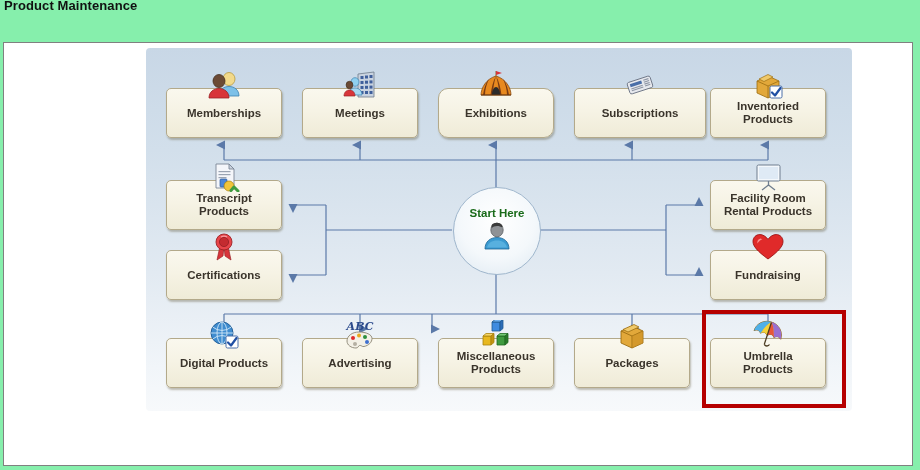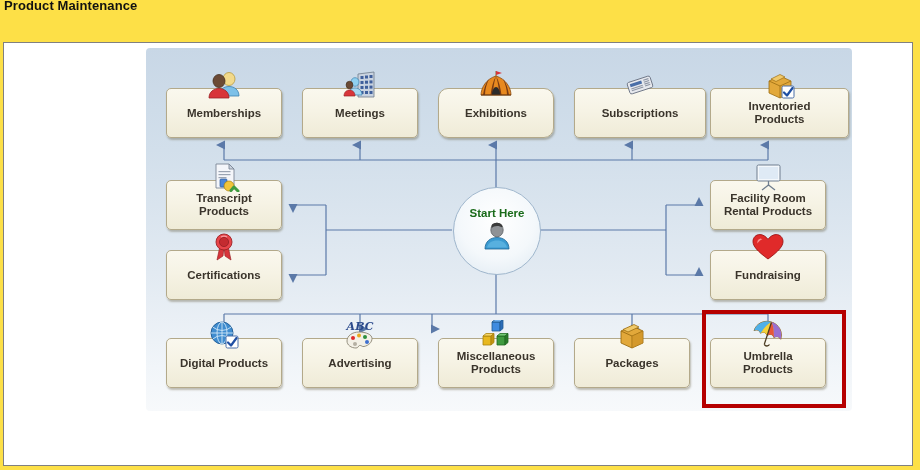--- a/index.html
+++ b/index.html
@@ -1,18 +1,18 @@
 <!DOCTYPE html>
 <html><head>
 <meta charset="utf-8">
 <title>Product Maintenance</title>
 <style>
   html,body{margin:0;padding:0;background:#ffffff;}
   body{font-family:"Liberation Sans","DejaVu Sans",sans-serif;}
-  #root{position:relative;width:920px;height:470px;overflow:hidden;background:#fde047;}
+  #root{position:relative;width:920px;height:470px;overflow:hidden;background:#86efac;}
 
   #page-title{
     position:absolute;left:4px;top:-2px;
     font-size:13px;font-weight:bold;color:#111;
     letter-spacing:.1px;
   }
 
   #outer-frame{
     position:absolute;left:3px;top:42px;width:910px;height:424px;
     border:1px solid #808080;background:#fff;box-sizing:border-box;
@@ -200,21 +200,21 @@
                 <rect x="21.5" y="13" width="5.5" height="1.1"></rect>
                 <rect x="21.5" y="15" width="5.5" height="1.1"></rect>
                 <rect x="21.5" y="17" width="5.5" height="1.1"></rect>
               </g>
             </g>
           </svg>
         </span>
         <span class="label">Subscriptions</span>
       </div>
 
-      <div class="node" style="left:564px;top:40px;width:139px;height:50px;">
+      <div class="node" style="left:564px;top:40px;width:116px;height:50px;">
         <span class="ic">
           <svg width="34" height="30" viewBox="0 0 34 30">
             <path d="M6 11 L17 6 L28 11 L28 23 L17 28 L6 23 Z" fill="#e2a83a" stroke="#9c6d12" stroke-width=".8"></path>
             <path d="M6 11 L17 16 L28 11" fill="none" stroke="#9c6d12" stroke-width=".8"></path>
             <path d="M17 16 L17 28" stroke="#9c6d12" stroke-width=".8"></path>
             <path d="M8 9 L17 4.5 L22 7 L13 11.5 Z" fill="#f0c96a" stroke="#9c6d12" stroke-width=".7"></path>
             <rect x="19" y="16" width="12" height="12" rx="1.5" fill="#fff" stroke="#4a6ea8" stroke-width="1"></rect>
             <path d="M21 22.5 L24 25.5 L29.5 18" fill="none" stroke="#1f4fa3" stroke-width="2.2" stroke-linecap="round" stroke-linejoin="round"></path>
           </svg>
         </span>

